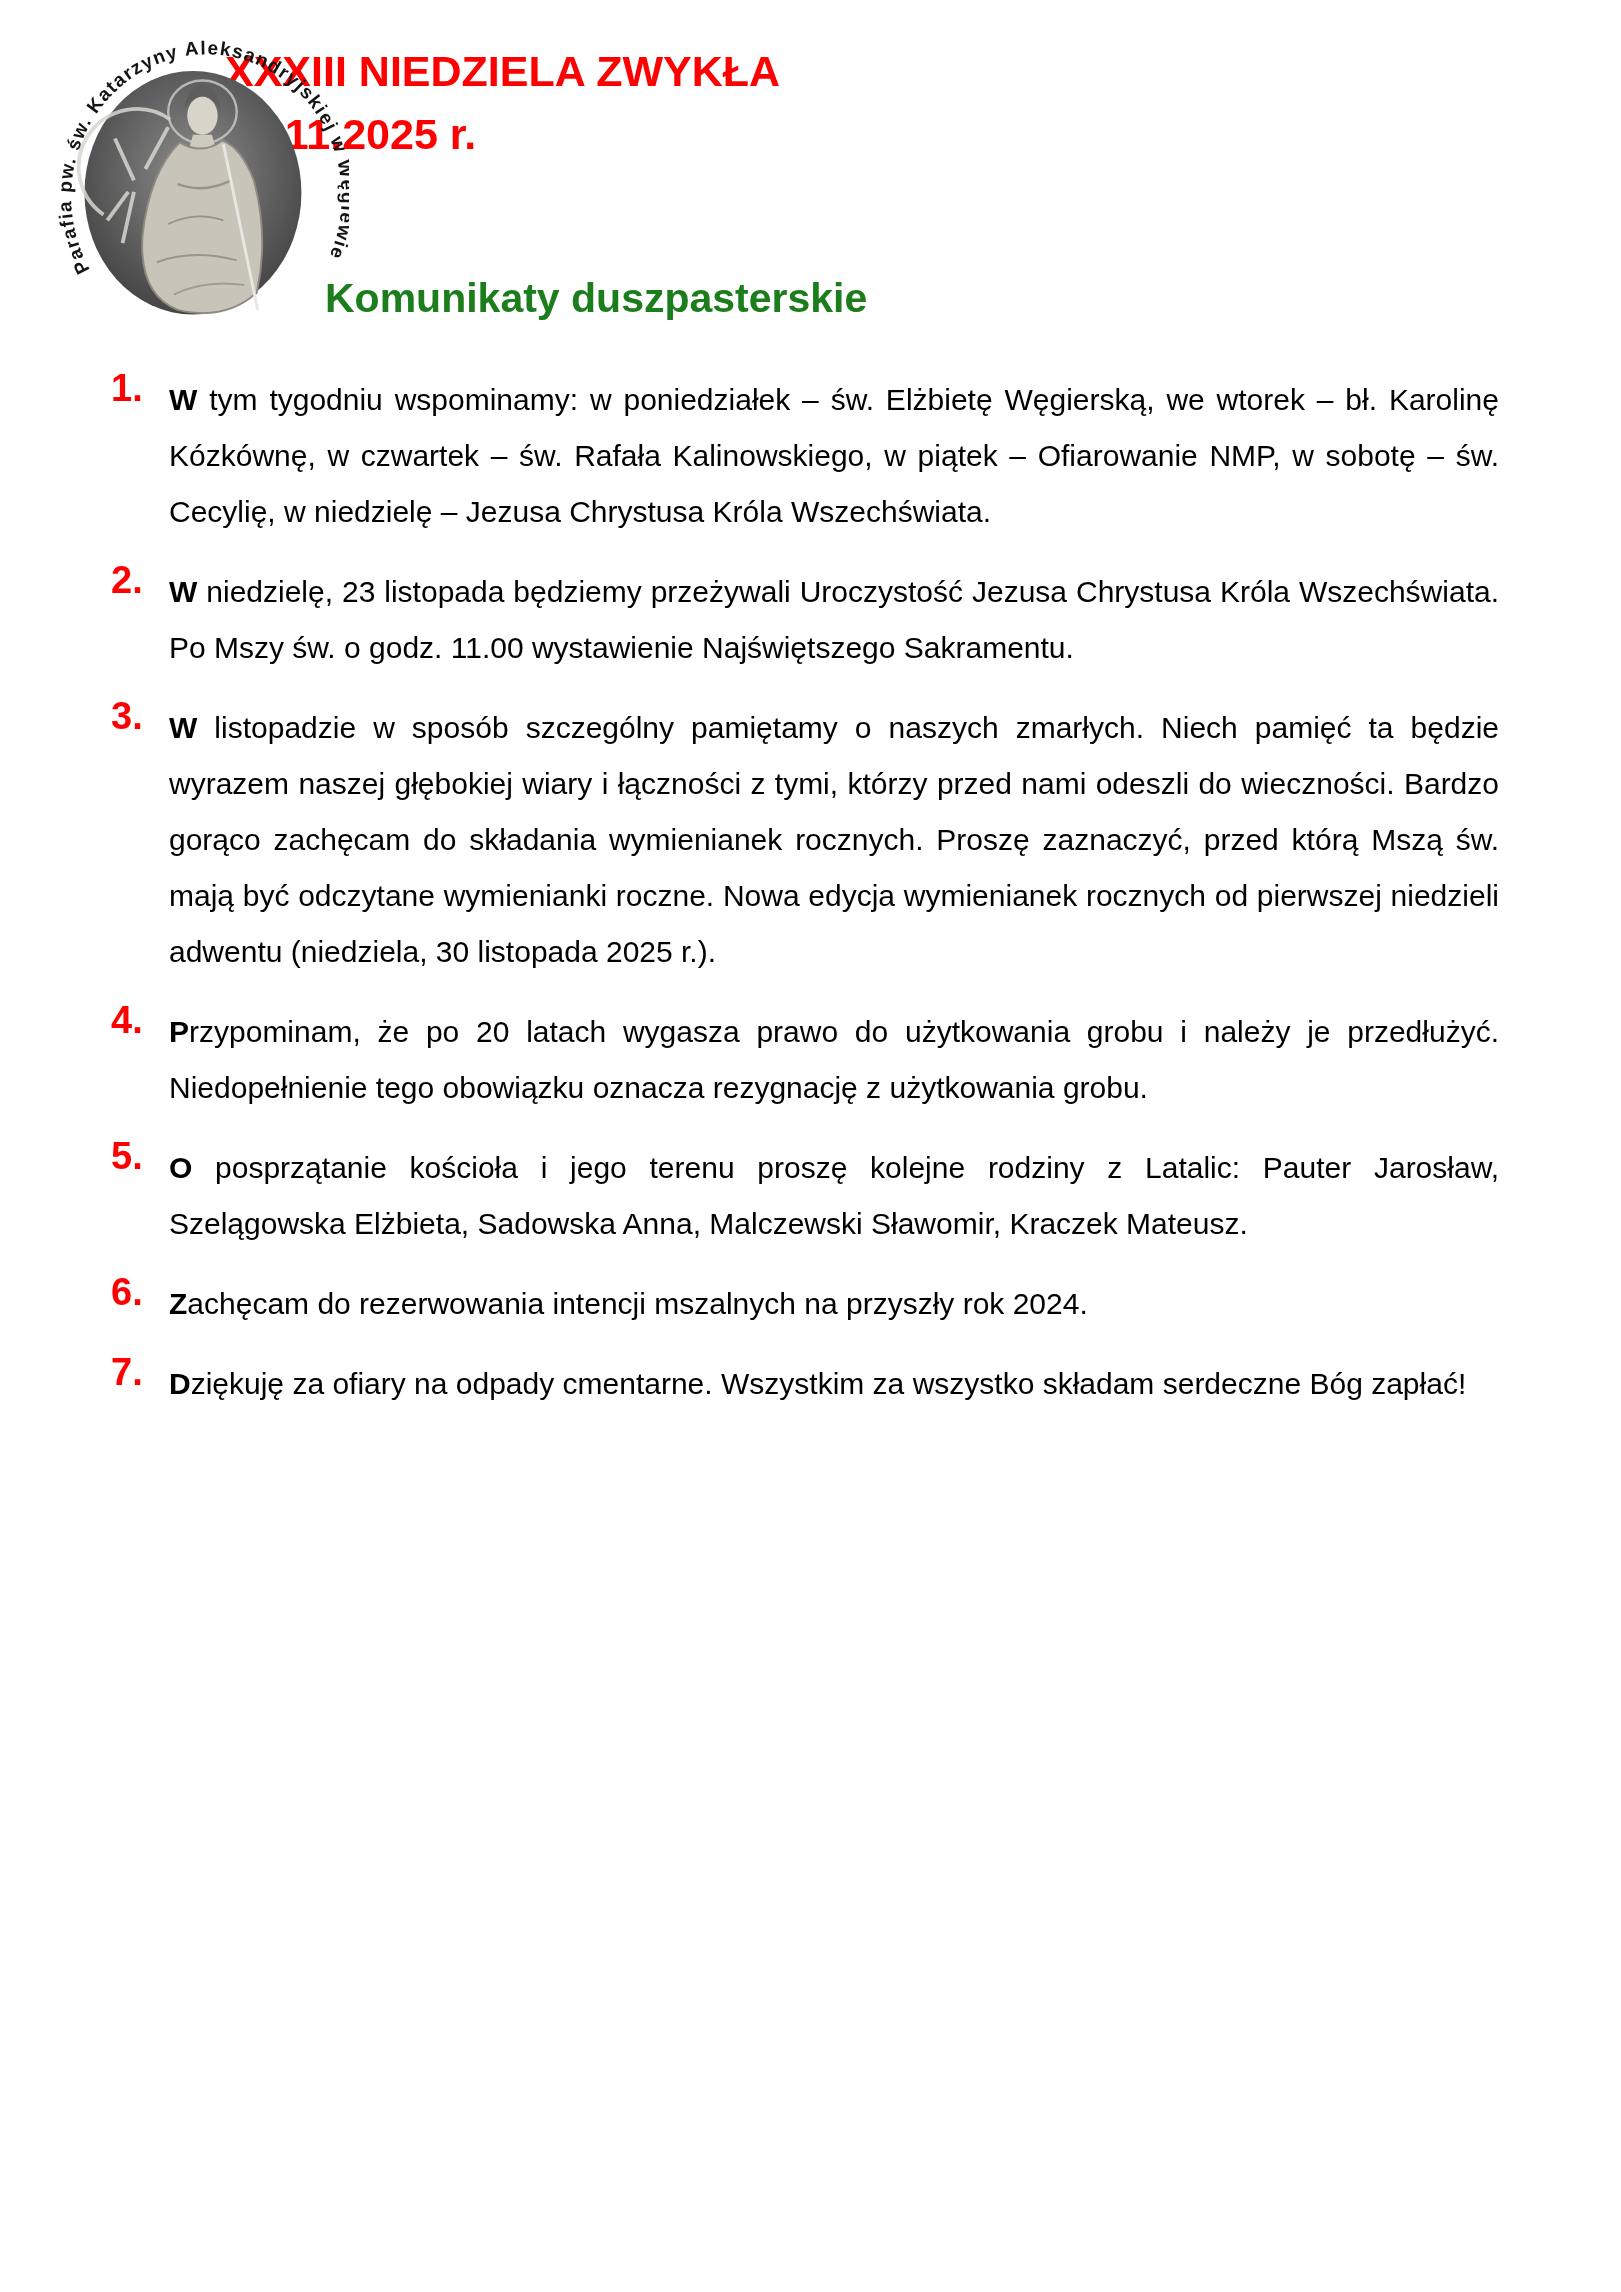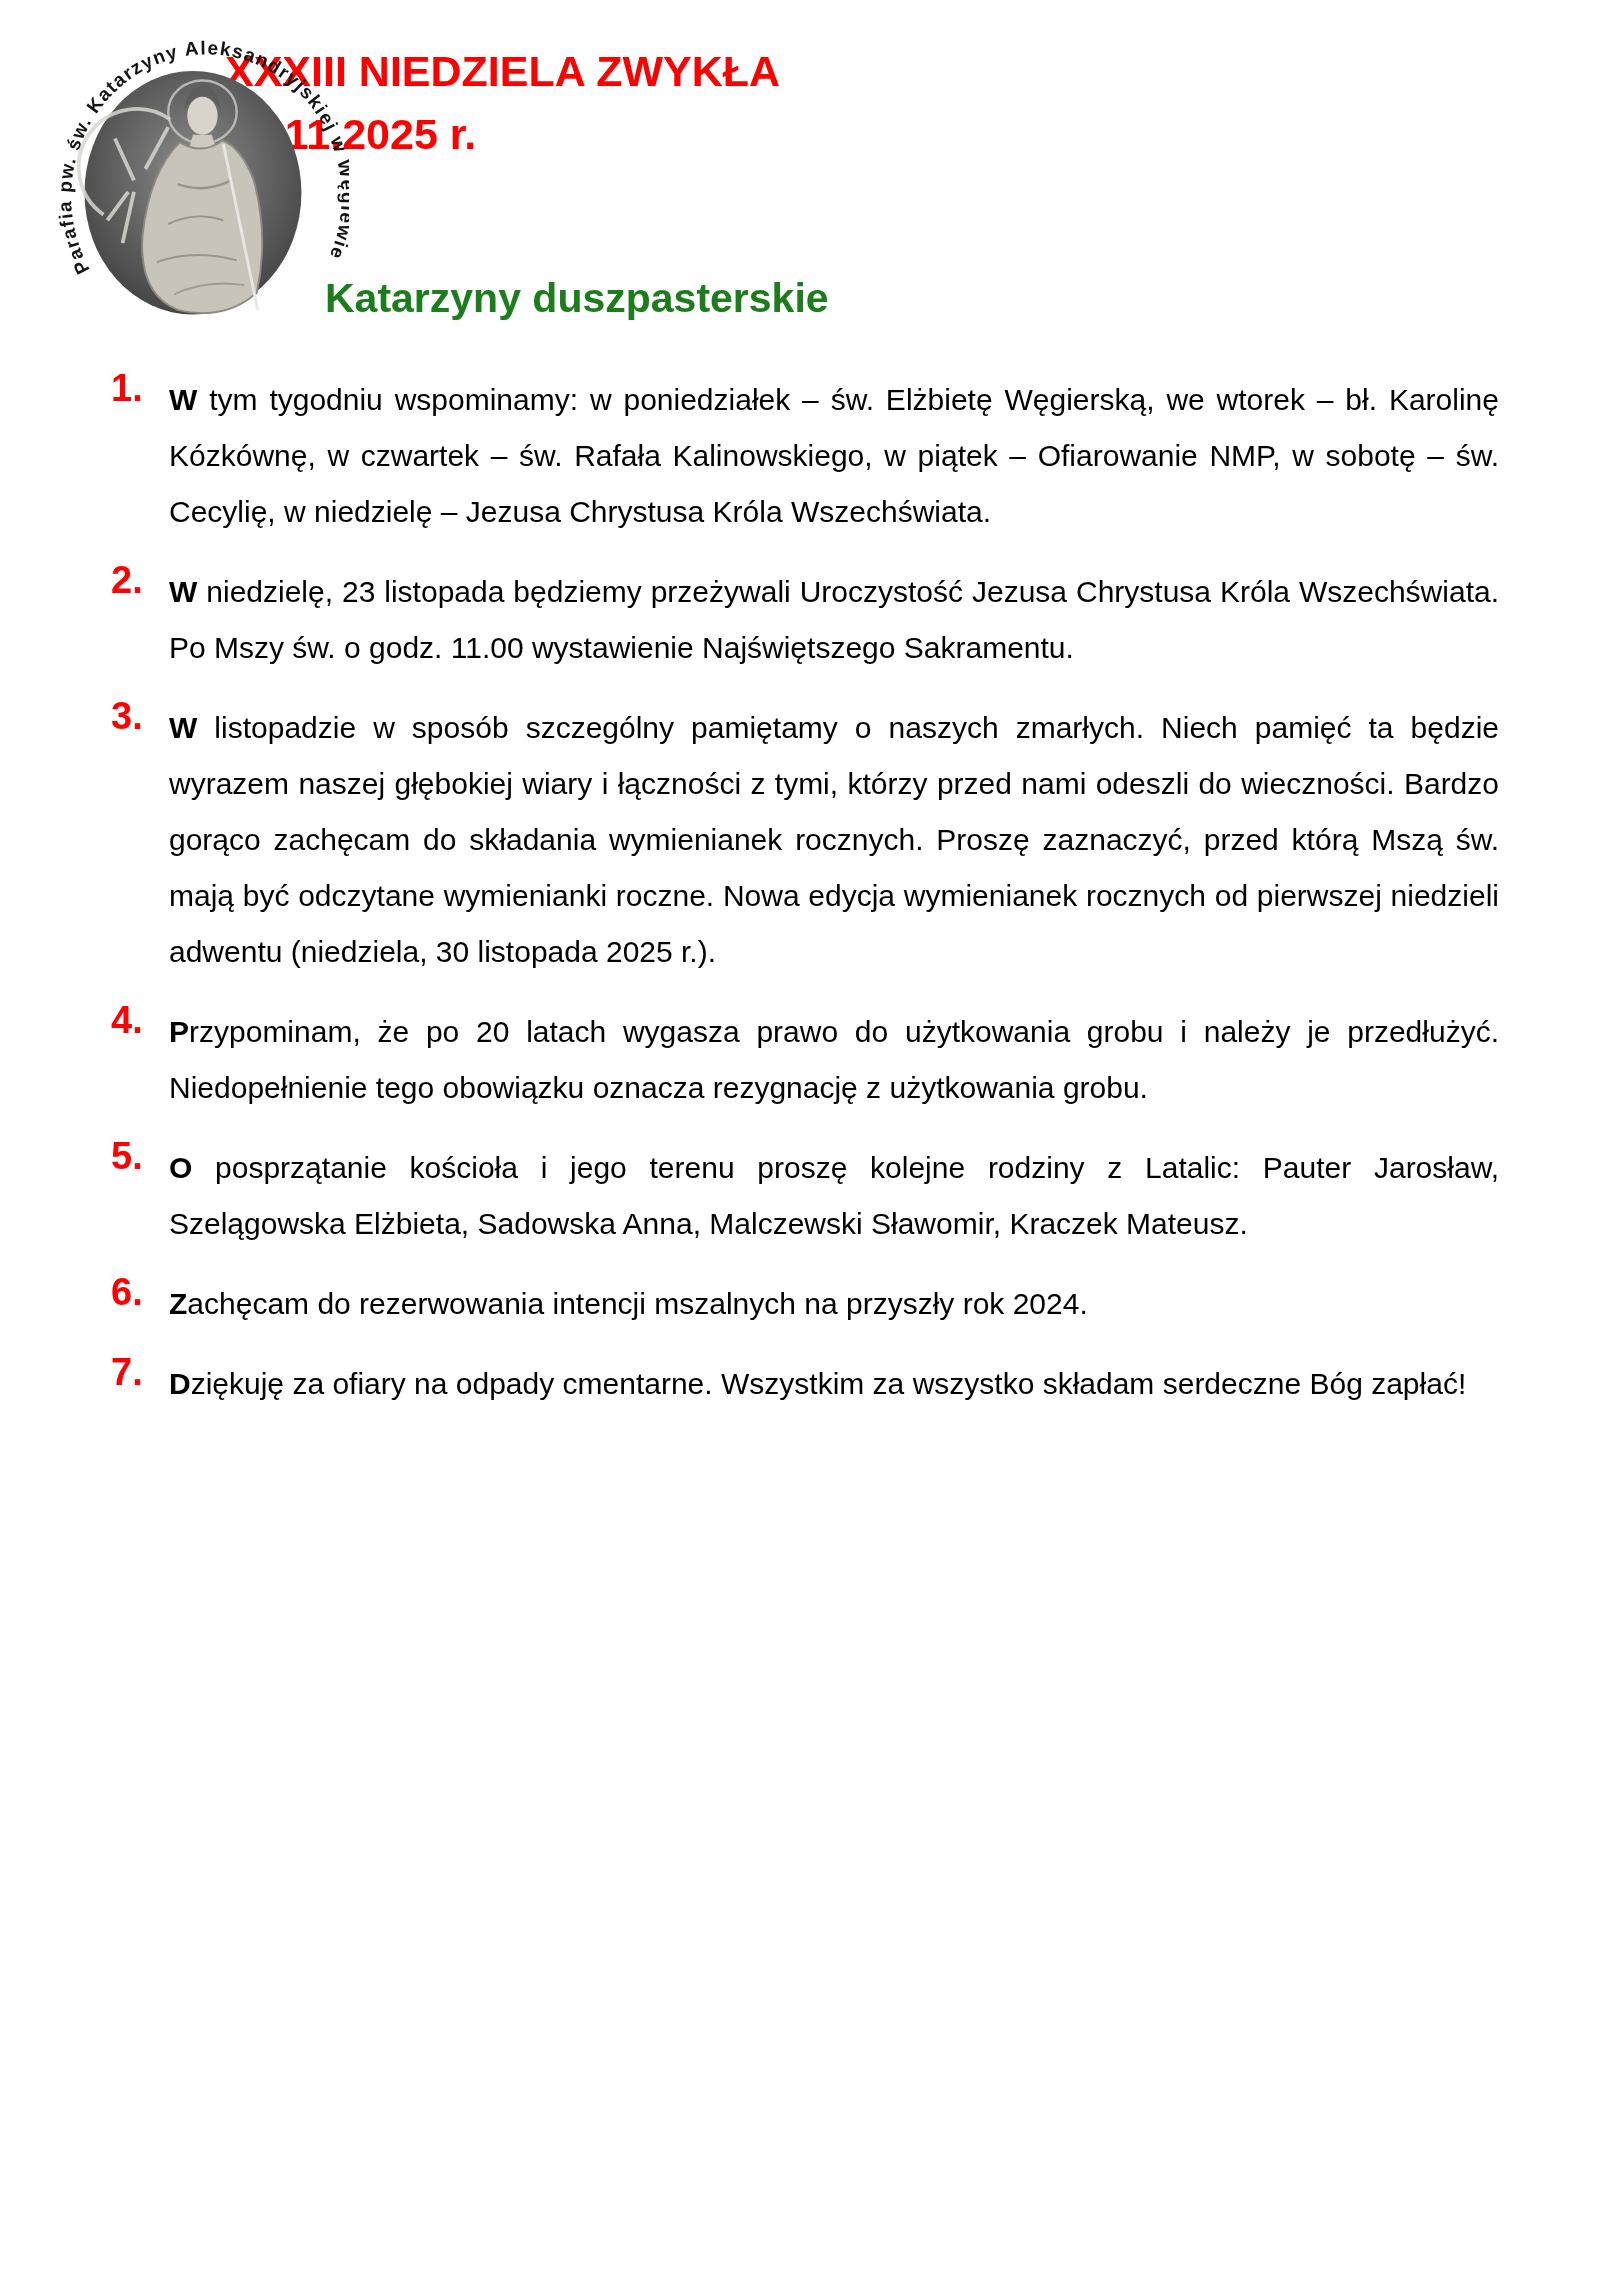--- a/index.html
+++ b/index.html
@@ -110,21 +110,21 @@
         <textPath href="#arcText">Parafia pw. św. Katarzyny Aleksandryjskiej w Węglewie</textPath>
       </text>
     </svg>
   </div>
 
   <div class="header">
     <div class="title-line">XXXIII NIEDZIELA ZWYKŁA</div>
     <div class="title-line">16.11.2025 r.</div>
   </div>
 
-  <div class="section-heading">Katarzyny duszpasterskie</div>
+  <div class="section-heading">Komunikaty duszpasterskie</div>
 
   <div class="announcements">
 
     <div class="item">
       <span class="num">1.</span>
       <p><strong>W</strong><span> tym tygodniu wspominamy:  w poniedziałek – św. Elżbietę Węgierską, we wtorek – bł. Karolinę Kózkównę, w czwartek – św. Rafała Kalinowskiego, w piątek – Ofiarowanie NMP, w sobotę – św. Cecylię, w niedzielę – Jezusa Chrystusa Króla Wszechświata.</span></p>
     </div>
 
     <div class="item">
       <span class="num">2.</span>

